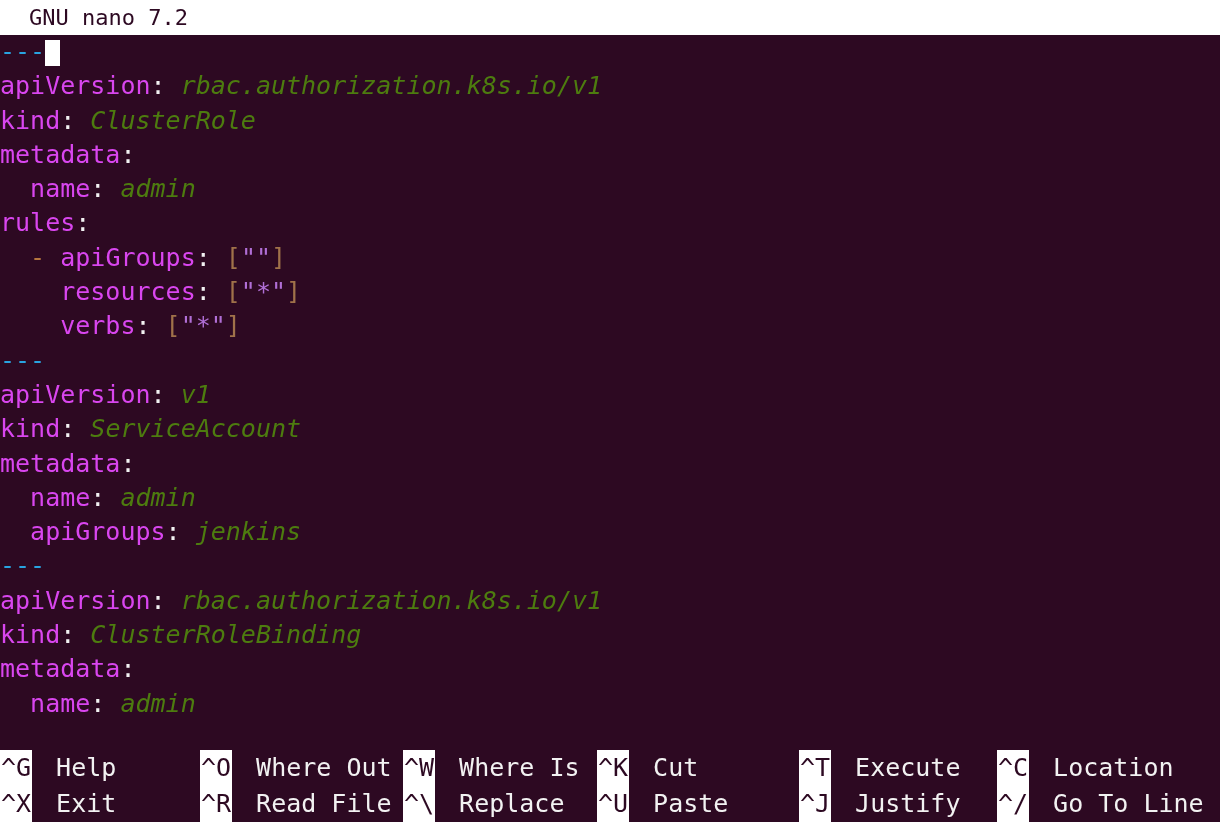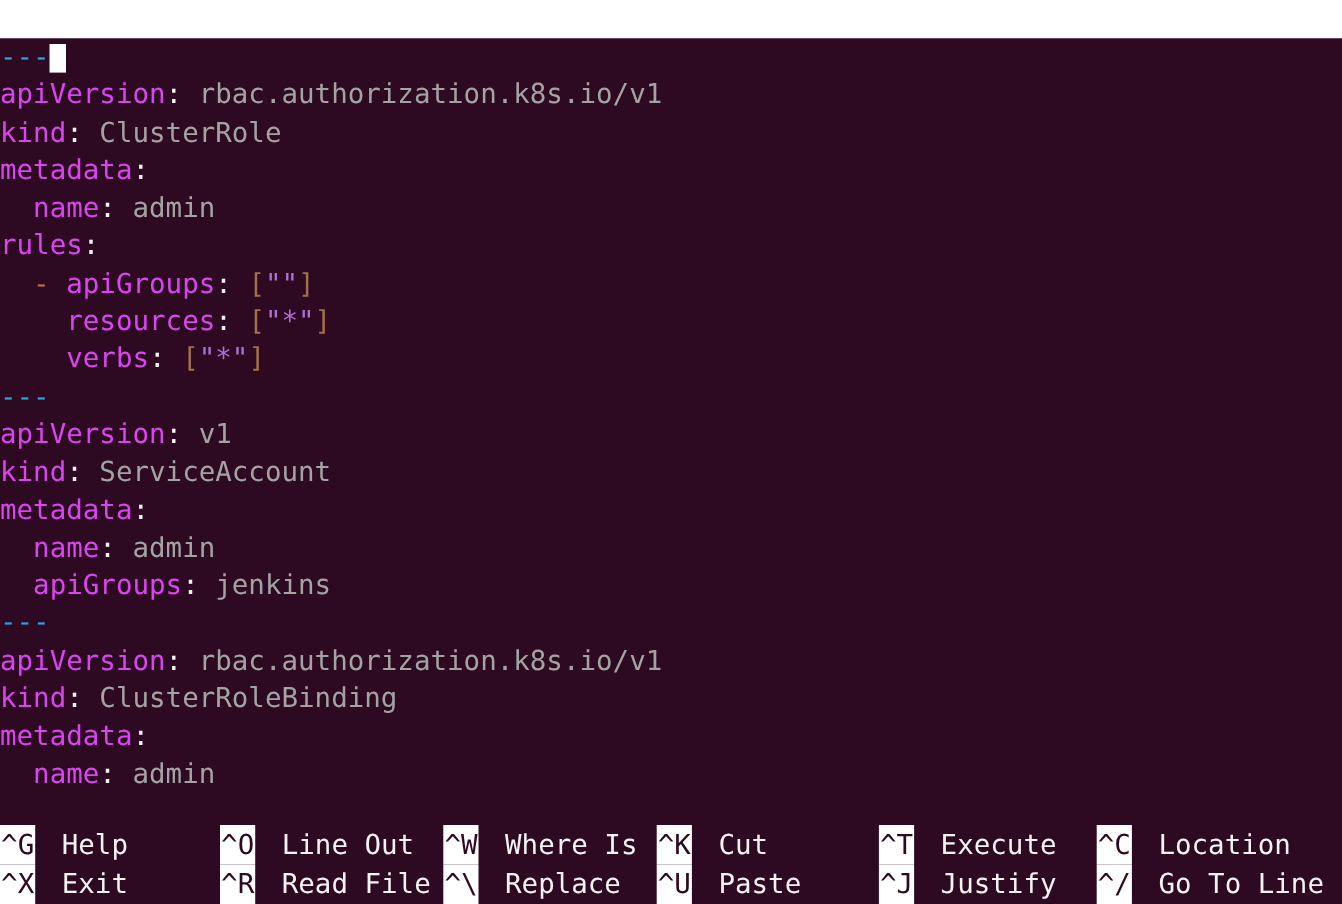--- a/index.html
+++ b/index.html
@@ -73,21 +73,21 @@
   .line {
     height: 34.3px;
     line-height: 34.3px;
     font-size: 25px;
     white-space: pre;
     letter-spacing: 0px;
     color: #f2f2f2;
   }
   .tok-key      { color: #d946ef; }
   .tok-punct    { color: #f2f2f2; }
-  .tok-val      { color: #a3a3a3; }
+  .tok-val      { color: #4d7c0f; font-style: italic; }
   .tok-doc      { color: #29a3e0; }
   .tok-dash     { color: #b5763f; }
   .tok-bracket  { color: #a0724a; }
   .tok-str      { color: #b06fd6; }
 
   .cursor {
     display: inline-block;
     width: 15px;
     height: 26px;
     background: #ffffff;
@@ -130,20 +130,21 @@
     height: 36px;
     line-height: 36px;
   }
 </style>
 </head>
 <body>
 
 <div id="app">
 
   <div class="titlebar">
+    <span class="tb-version">GNU nano 7.2</span>
     <span class="tb-filewrap">
       <span class="tb-file">sa-jenkins.yaml</span><span class="tb-mod">*</span>
     </span>
   </div>
 
   <div class="editor" id="editor-area">
       <div class="line"><span class="tok-doc">---</span><span class="cursor"></span></div>
       <div class="line"><span class="tok-key">apiVersion</span><span class="tok-punct">: </span><span class="tok-val">rbac.authorization.k8s.io/v1</span></div>
       <div class="line"><span class="tok-key">kind</span><span class="tok-punct">: </span><span class="tok-val">ClusterRole</span></div>
       <div class="line"><span class="tok-key">metadata</span><span class="tok-punct">:</span></div>
@@ -161,21 +162,21 @@
       <div class="line"><span class="tok-doc">---</span></div>
       <div class="line"><span class="tok-key">apiVersion</span><span class="tok-punct">: </span><span class="tok-val">rbac.authorization.k8s.io/v1</span></div>
       <div class="line"><span class="tok-key">kind</span><span class="tok-punct">: </span><span class="tok-val">ClusterRoleBinding</span></div>
       <div class="line"><span class="tok-key">metadata</span><span class="tok-punct">:</span></div>
       <div class="line"><span class="tok-punct">  </span><span class="tok-key">name</span><span class="tok-punct">: </span><span class="tok-val">admin</span></div>
     </div>
 
   <div class="shortcutbar">
     <div class="sc-row" id="sc-row1">
         <div class="sc-item" style="left: 0px;"><span class="sc-key">^G</span><span class="sc-label">Help</span></div>
-        <div class="sc-item" style="left: 200px;"><span class="sc-key">^O</span><span class="sc-label">Line Out</span></div>
+        <div class="sc-item" style="left: 200px;"><span class="sc-key">^O</span><span class="sc-label">Where Out</span></div>
         <div class="sc-item" style="left: 403px;"><span class="sc-key">^W</span><span class="sc-label">Where Is</span></div>
         <div class="sc-item" style="left: 597px;"><span class="sc-key">^K</span><span class="sc-label">Cut</span></div>
         <div class="sc-item" style="left: 799px;"><span class="sc-key">^T</span><span class="sc-label">Execute</span></div>
         <div class="sc-item" style="left: 997px;"><span class="sc-key">^C</span><span class="sc-label">Location</span></div>
       </div>
     <div class="sc-row" id="sc-row2">
         <div class="sc-item" style="left: 0px;"><span class="sc-key">^X</span><span class="sc-label">Exit</span></div>
         <div class="sc-item" style="left: 200px;"><span class="sc-key">^R</span><span class="sc-label">Read File</span></div>
         <div class="sc-item" style="left: 403px;"><span class="sc-key">^\</span><span class="sc-label">Replace</span></div>
         <div class="sc-item" style="left: 597px;"><span class="sc-key">^U</span><span class="sc-label">Paste</span></div>

